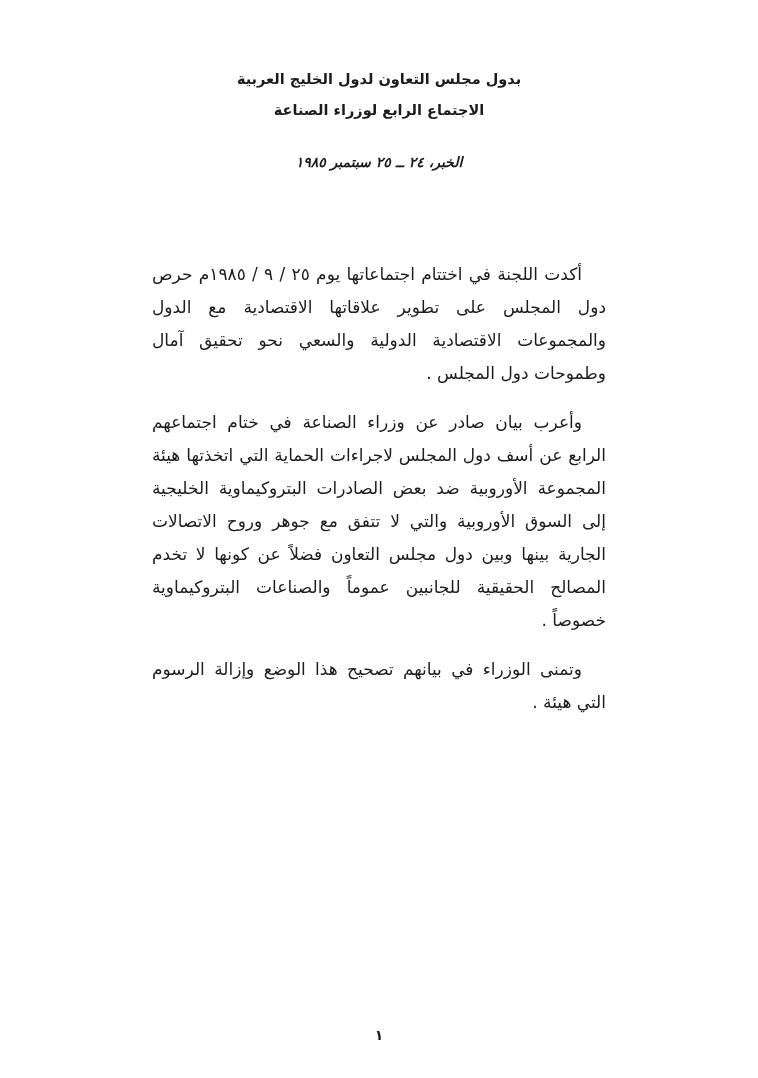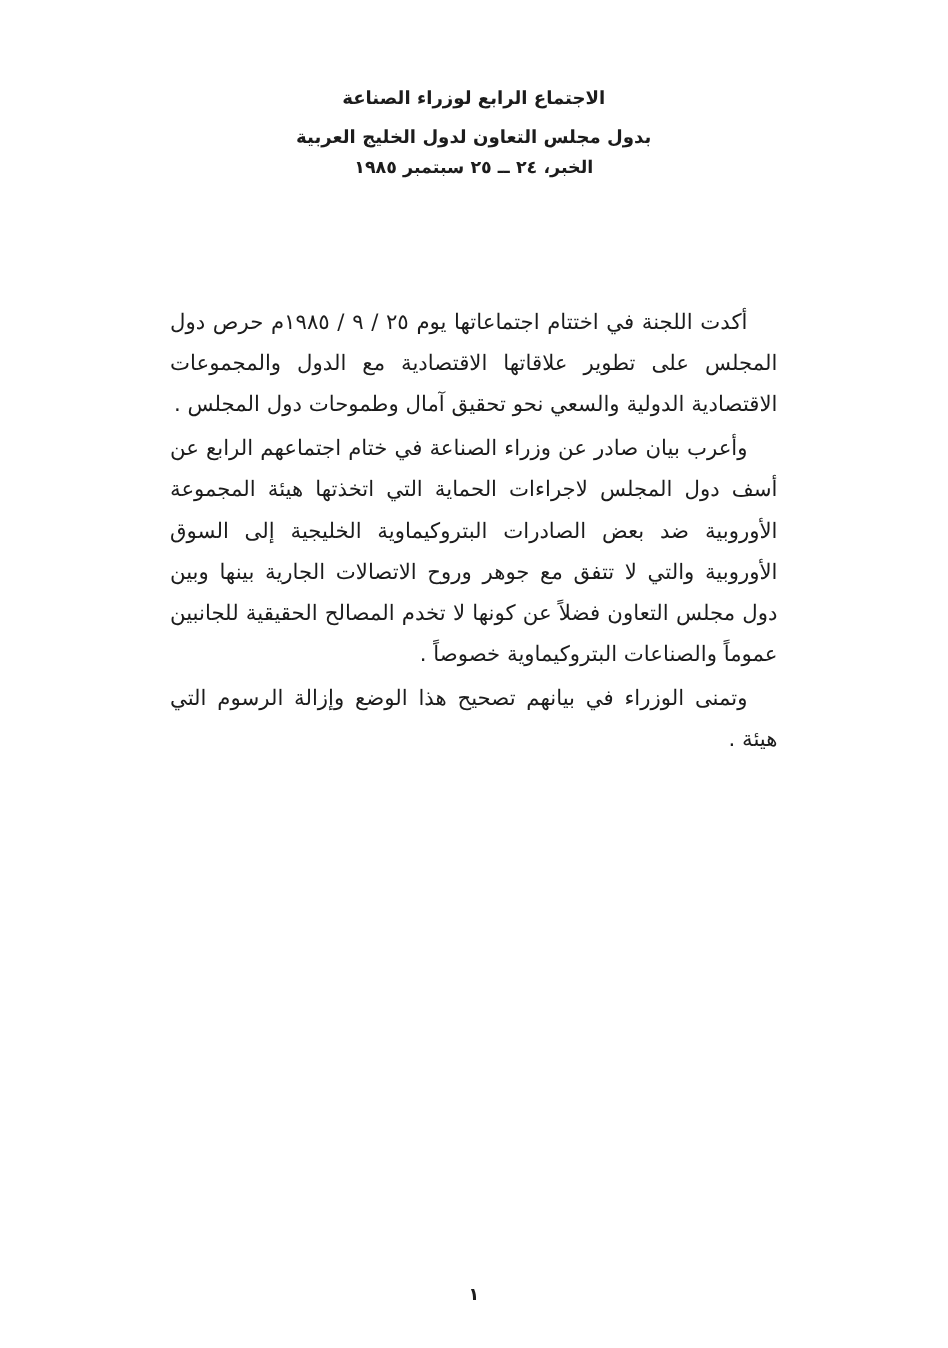--- a/index.html
+++ b/index.html
@@ -27,33 +27,35 @@
   }
   .title-line {
     font-weight: bold;
     font-size: 14.5px;
     line-height: 31px;
     letter-spacing: 0.2px;
   }
   .date-line {
     font-weight: bold;
     font-size: 14px;
+    margin-top: 28px;
+    font-style: italic;
   }
   .doc-body {
     position: absolute;
     top: 242px;
     right: 136px;
     width: 486px;
     font-size: 17px;
     line-height: 33px;
     text-align: justify;
     text-justify: inter-word;
   }
   .para {
-    margin: 0;
+    margin: 16px;
     text-indent: 24px;
   }
   .para + .para {
     margin-top: 2px;
   }
   .doc-footer {
     position: absolute;
     bottom: 34px;
     left: 0;
     right: 0;
@@ -63,22 +65,22 @@
     font-size: 14px;
     font-weight: bold;
   }
 </style>
 </head>
 <body>
 
 <div class="page">
 
   <header class="doc-header">
+    <div class="title-line">بدول مجلس التعاون لدول الخليج العربية</div>
     <div class="title-line">الاجتماع الرابع لوزراء الصناعة</div>
-    <div class="title-line">بدول مجلس التعاون لدول الخليج العربية</div>
     <div class="date-line">الخبر، ٢٤ ــ ٢٥ سبتمبر ١٩٨٥</div>
   </header>
 
   <main class="doc-body">
     <p class="para">أكدت اللجنة في اختتام اجتماعاتها يوم ٢٥ / ٩ / ١٩٨٥م حرص دول المجلس على تطوير علاقاتها الاقتصادية مع الدول والمجموعات الاقتصادية الدولية والسعي نحو تحقيق آمال وطموحات دول المجلس .</p>
     <p class="para">وأعرب بيان صادر عن وزراء الصناعة في ختام اجتماعهم الرابع عن أسف دول المجلس لاجراءات الحماية التي اتخذتها هيئة المجموعة الأوروبية ضد بعض الصادرات البتروكيماوية الخليجية إلى السوق الأوروبية والتي لا تتفق مع جوهر وروح الاتصالات الجارية بينها وبين دول مجلس التعاون فضلاً عن كونها لا تخدم المصالح الحقيقية للجانبين عموماً والصناعات البتروكيماوية خصوصاً .</p>
     <p class="para">وتمنى الوزراء في بيانهم تصحيح هذا الوضع وإزالة الرسوم التي هيئة .</p>
   </main>
 
   <footer class="doc-footer">

